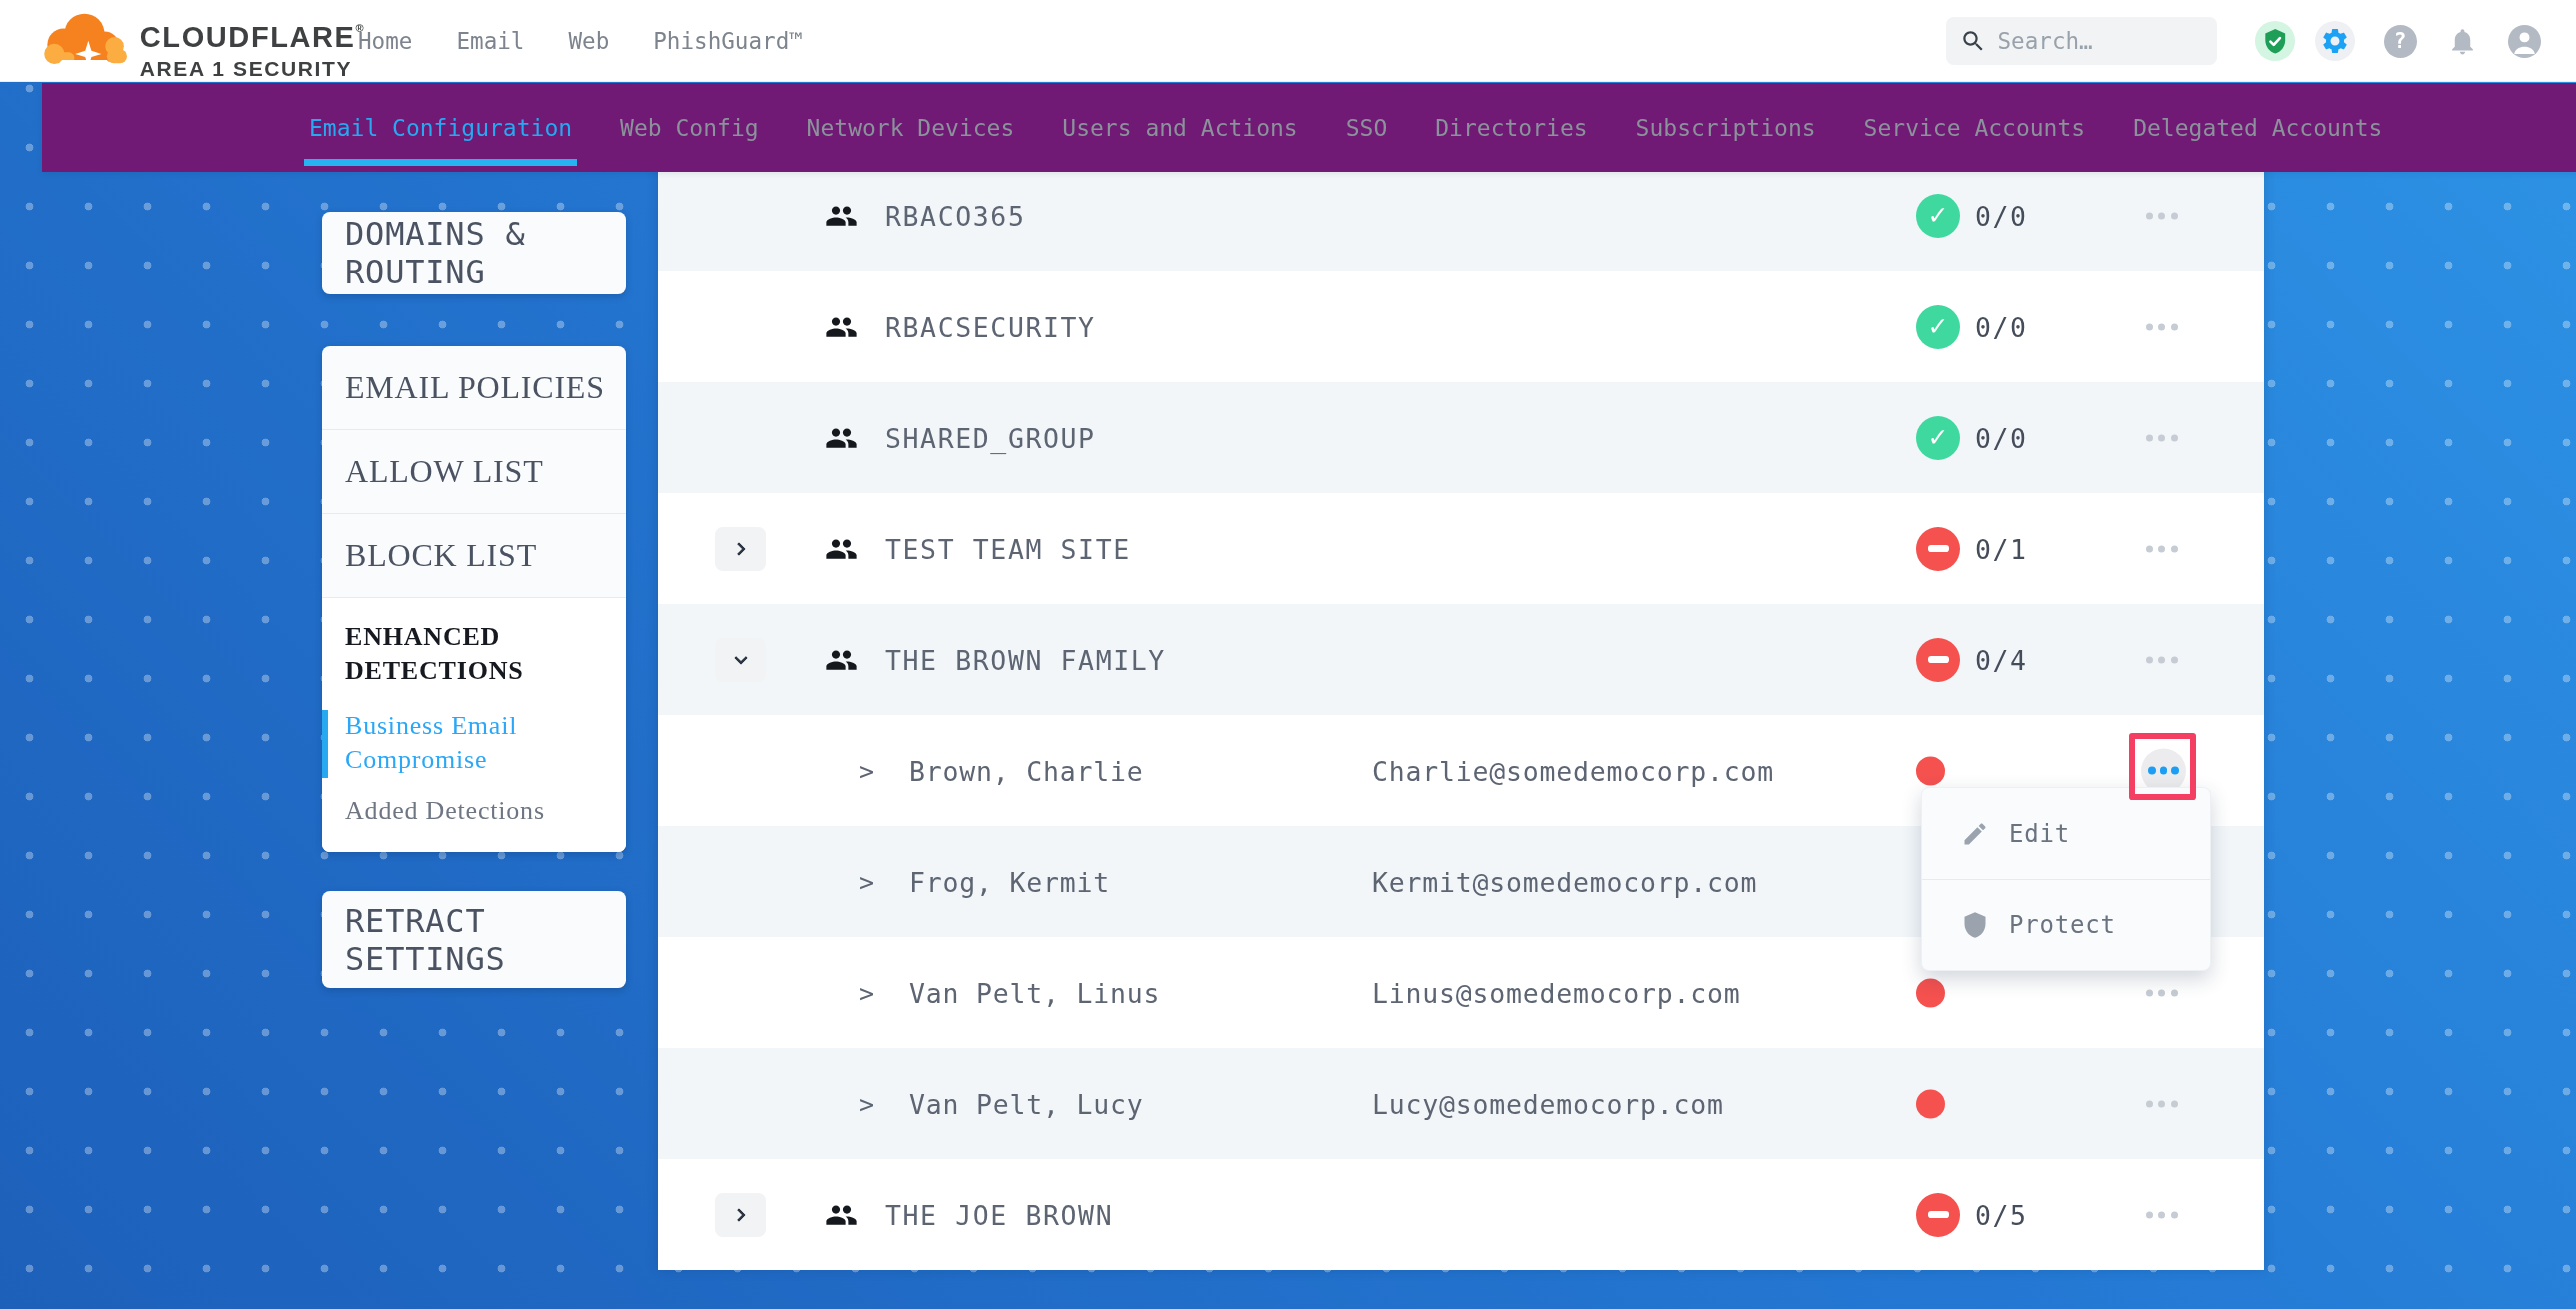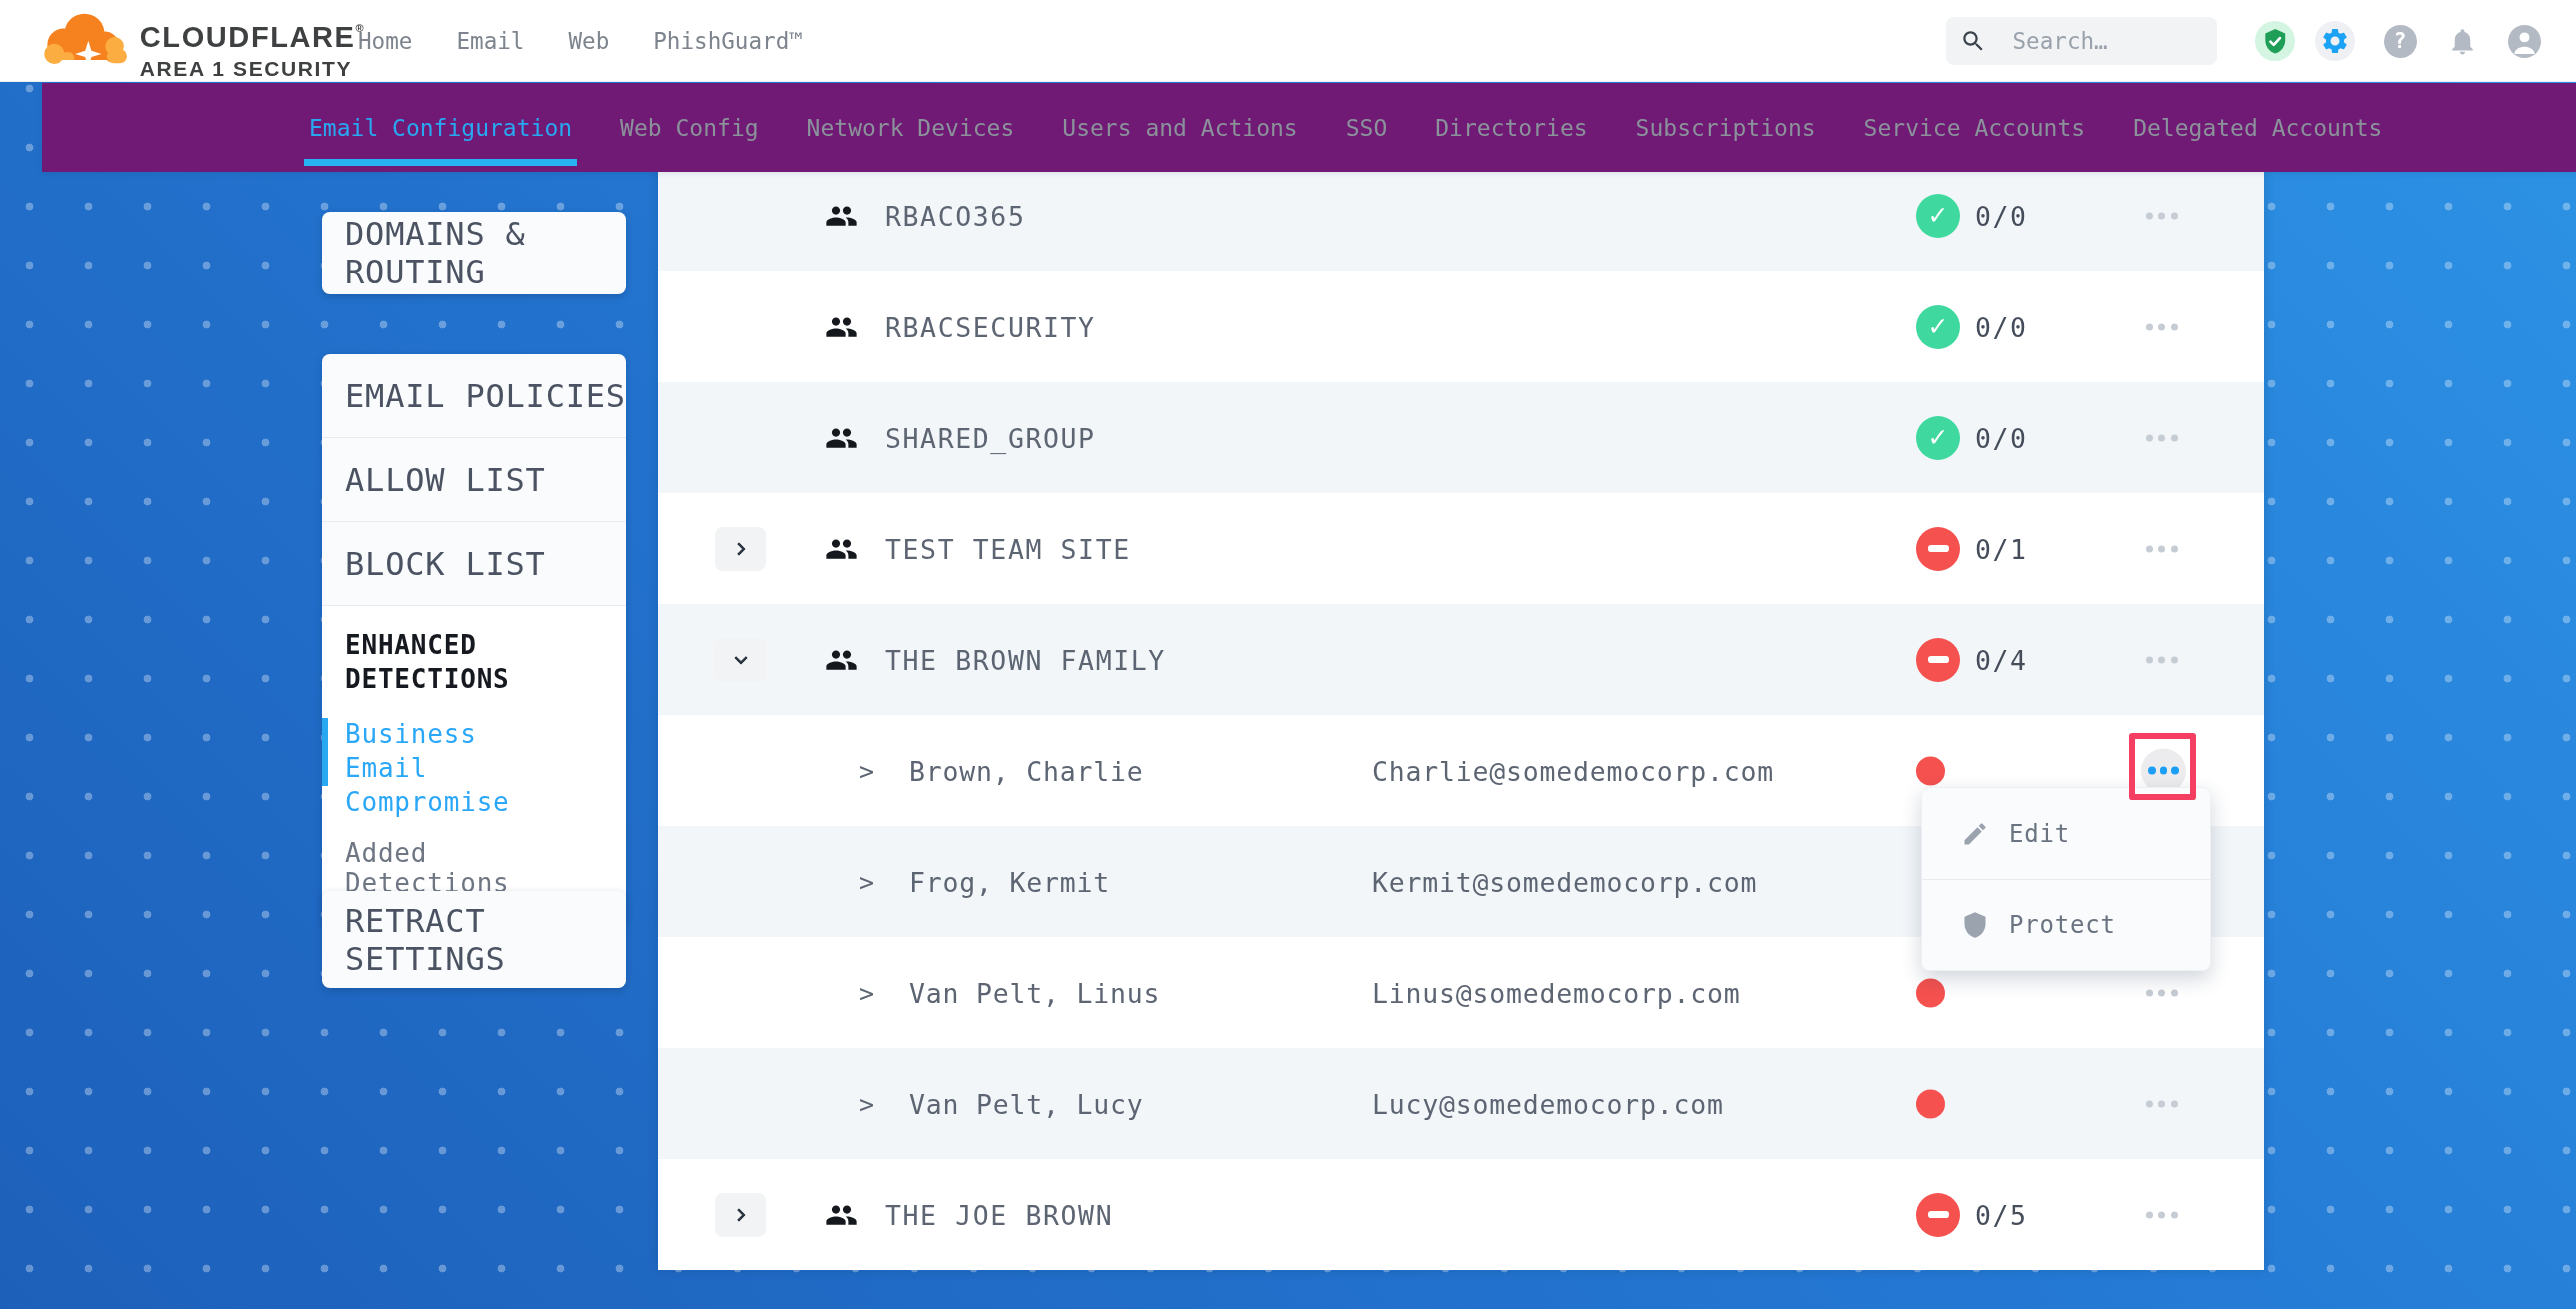--- a/index.html
+++ b/index.html
@@ -22,21 +22,21 @@
   .logo-wrap { position:absolute; left:40px; top:6.2px; display:flex; align-items:flex-start; }
   .logo-cloud { width:92px; height:68px; }
   .logo-text { margin-left:7.8px; margin-top:17px; font-family:"Liberation Sans", sans-serif; }
   .logo-brand { font-size:29px; font-weight:bold; color:#3e4041; letter-spacing:1.6px; line-height:1; }
   .logo-mark { font-size:11px; vertical-align:top; color:#3e4041; }
   .logo-sub { font-size:21px; font-weight:bold; color:#3e4041; letter-spacing:1.6px; line-height:1; margin-top:5.4px; }
   .nav { position:absolute; left:358px; top:0; height:82px; display:flex; align-items:center; gap:44px; }
   .nav-item { font-size:22.6px; color:#7d848d; cursor:pointer; }
   .search-box {
     position:absolute; left:1946px; top:17px; width:271px; height:48px;
-    background:#f1f3f5; border-radius:7.8px; display:flex; align-items:center; padding-left:14px;gap:15px;
+    background:#f1f3f5; border-radius:7.8px; display:flex; align-items:center; padding-left:14px;
   }
   .search-box svg { width:26.5px; height:26.5px; flex:none; }
   .search-input {
     border:none; outline:none; background:transparent; margin-left:11px; width:202px;
     font-family:"DejaVu Sans Mono", monospace; font-size:22.6px; color:#3e4654;
   }
   .search-input::placeholder { color:#99a1ab; }
   .hicon { position:absolute; top:21px; width:40px; height:40px; border-radius:50%;
     display:flex; align-items:center; justify-content:center; cursor:pointer; }
   .hicon-shield { left:2255px; background:#d3f5e2; }
@@ -60,21 +60,21 @@
   .tab.active { color:#29a8f2; }
   .tab.active::after { content:""; position:absolute; left:-4.7px; right:-4.7px; bottom:0;
     height:7px; background:#27b3f2; }
 
   
   .side-card { position:absolute; left:322px; width:304px; background:#f9fbfc;
     border-radius:7.8px; box-shadow:0 2.3px 7.8px rgba(10,40,80,0.22); z-index:5; overflow:hidden; }
   .card-domains { top:212px; height:82px; display:flex; align-items:center; }
   .card-domains .side-label { padding-left:23px; }
   .side-label { font-size:32px; color:#4b5363; letter-spacing:0.8px; }
-  .card-policies { top:354px; }
+  .card-policies { top:346px;font-family:Liberation Serif, serif; }
   .policy-item { height:84px; display:flex; align-items:center; padding-left:23px;
     border-bottom:0.8px solid #e7ebef; cursor:pointer; }
   .enhanced-section { background:#ffffff; position:relative; padding:22px 23px 26.5px 23px; }
   .enhanced-title { font-size:26px; font-weight:bold; color:#16191f; line-height:1.32; letter-spacing:0.8px; }
   .bec-item { position:relative; margin-top:20px; font-size:26px; color:#2aa7f6;
     line-height:1.32; letter-spacing:0.8px; cursor:pointer; }
   .bec-bar { position:absolute; left:-23px; top:1.6px; width:6.2px; height:68px; background:#29a8f2; }
   .added-item { margin-top:18.7px; font-size:26px; color:#6e7684; letter-spacing:0.8px; cursor:pointer; }
   .card-retract { top:891px; height:97px; display:flex; align-items:center; }
   .card-retract .side-label { padding-left:23px; }

